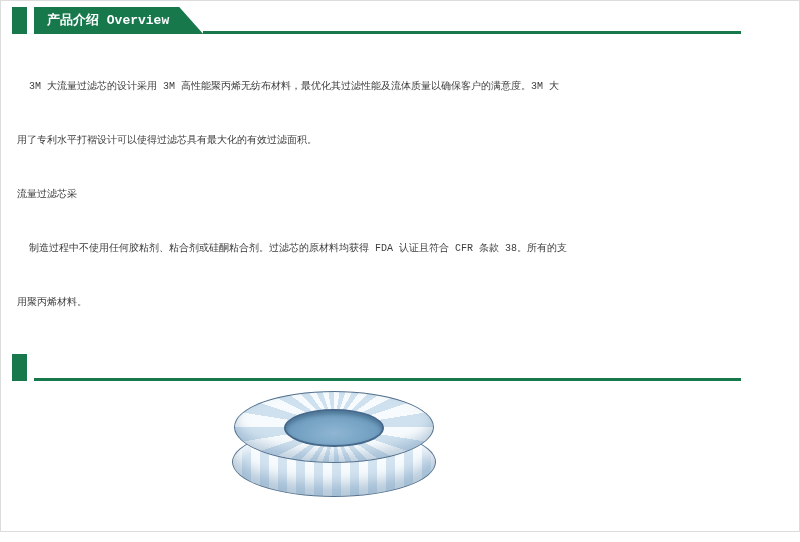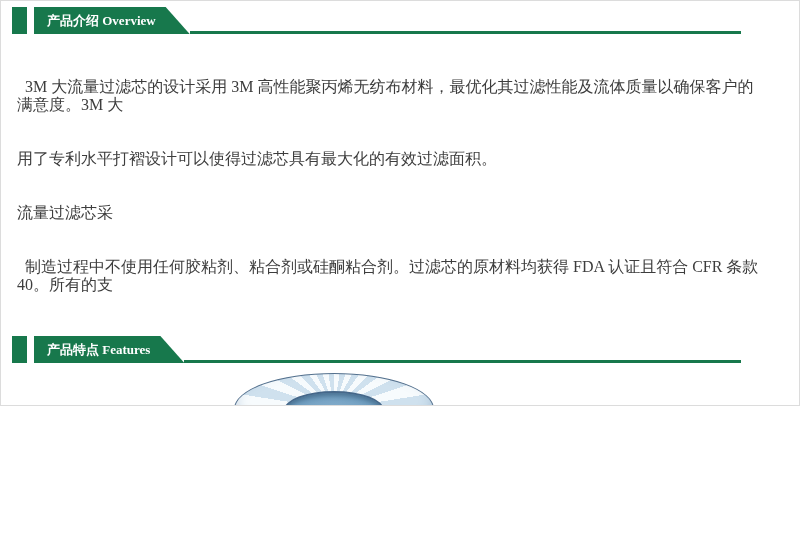--- a/index.html
+++ b/index.html
@@ -1,23 +1,23 @@
 <!DOCTYPE html>
 <html><head>
 <meta charset="utf-8">
 <style>
   html,body{margin:0;padding:0;background:#fff;}
   .page{
     position:relative;
-    width:800px;height:406px;
+    width:800px;height:532px;
     box-sizing:border-box;
     border:1px solid #dcdcdc;
     background:#ffffff;
     overflow:hidden;
-    font-family:Liberation Serif, serif;
+    font-family:Liberation Mono, monospace;
     color:#3d3d3d;
   }
   
   .banner-row{
     display:flex;
     align-items:stretch;
     height:27px;
     padding-right:58px;
   }
   .banner-row.first{margin-top:6px;}
@@ -40,21 +40,21 @@
   }
   .banner-underline{
     flex:1;
     height:3px;
     align-self:flex-end;
     background:#17784c;
   }
   
   .para{
     margin:8px 40px 0 16px;
-    font-size:16px;
+    font-size:10px;
     line-height:18px;
     white-space:pre-wrap;
   }
   .para .line{min-height:18px;}
   
   .figure-area{
     position:relative;
     height:230px;
   }
   .cartridge{
@@ -102,26 +102,26 @@
   <div class="banner-row first">
     <div class="accent-bar"></div>
     <div class="banner-shape">产品介绍 Overview</div>
     <div class="banner-underline"></div>
   </div>
 
   <div class="para">
     <div class="line">  3M 大流量过滤芯的设计采用 3M 高性能聚丙烯无纺布材料，最优化其过滤性能及流体质量以确保客户的满意度。3M 大</div>
     <div class="line">用了专利水平打褶设计可以使得过滤芯具有最大化的有效过滤面积。</div>
     <div class="line">流量过滤芯采</div>
-    <div class="line">  制造过程中不使用任何胶粘剂、粘合剂或硅酮粘合剂。过滤芯的原材料均获得 FDA 认证且符合 CFR 条款 40。所有的支</div>
+    <div class="line">  制造过程中不使用任何胶粘剂、粘合剂或硅酮粘合剂。过滤芯的原材料均获得 FDA 认证且符合 CFR 条款 38。所有的支</div>
+    <div class="line">用聚丙烯材料。</div>
   </div>
 
   <div class="banner-row second">
     <div class="accent-bar"></div>
-    <div class="banner-shape">产品特点 Features</div>
     <div class="banner-underline"></div>
   </div>
 
   <div class="figure-area">
     <div class="cartridge">
 
       <div class="ring-layer l1"></div>
       <div class="ring-top"></div>
       <div class="ring-hole"></div>
     </div>

